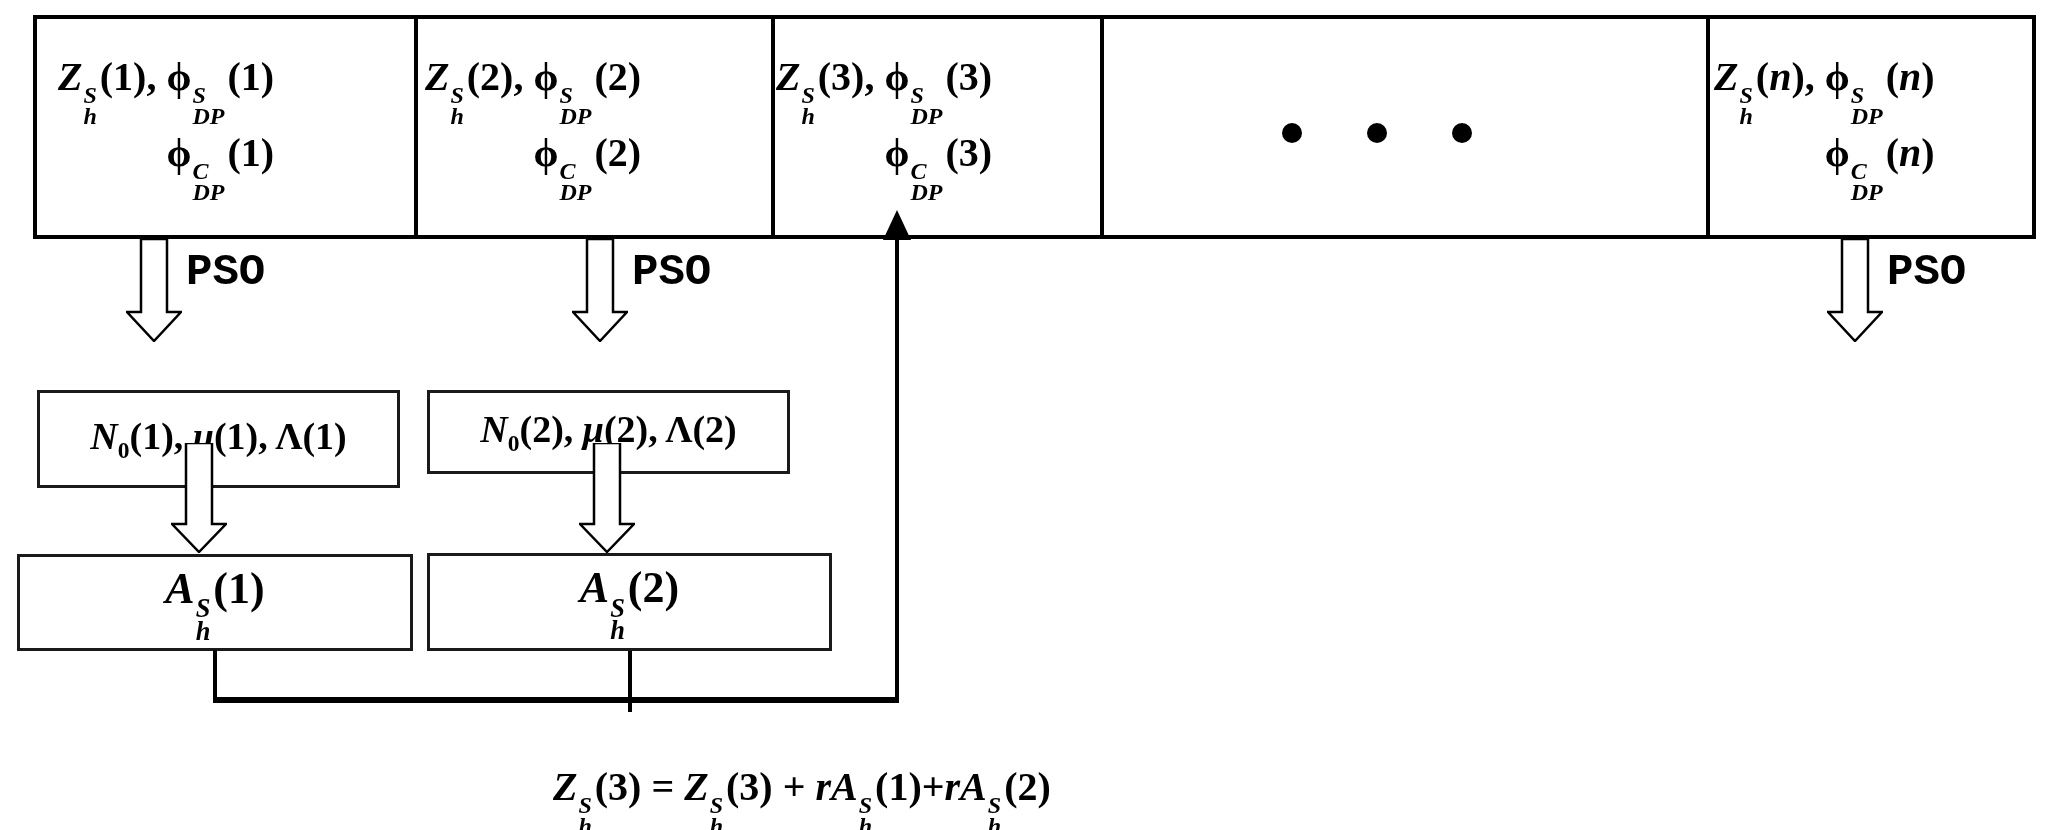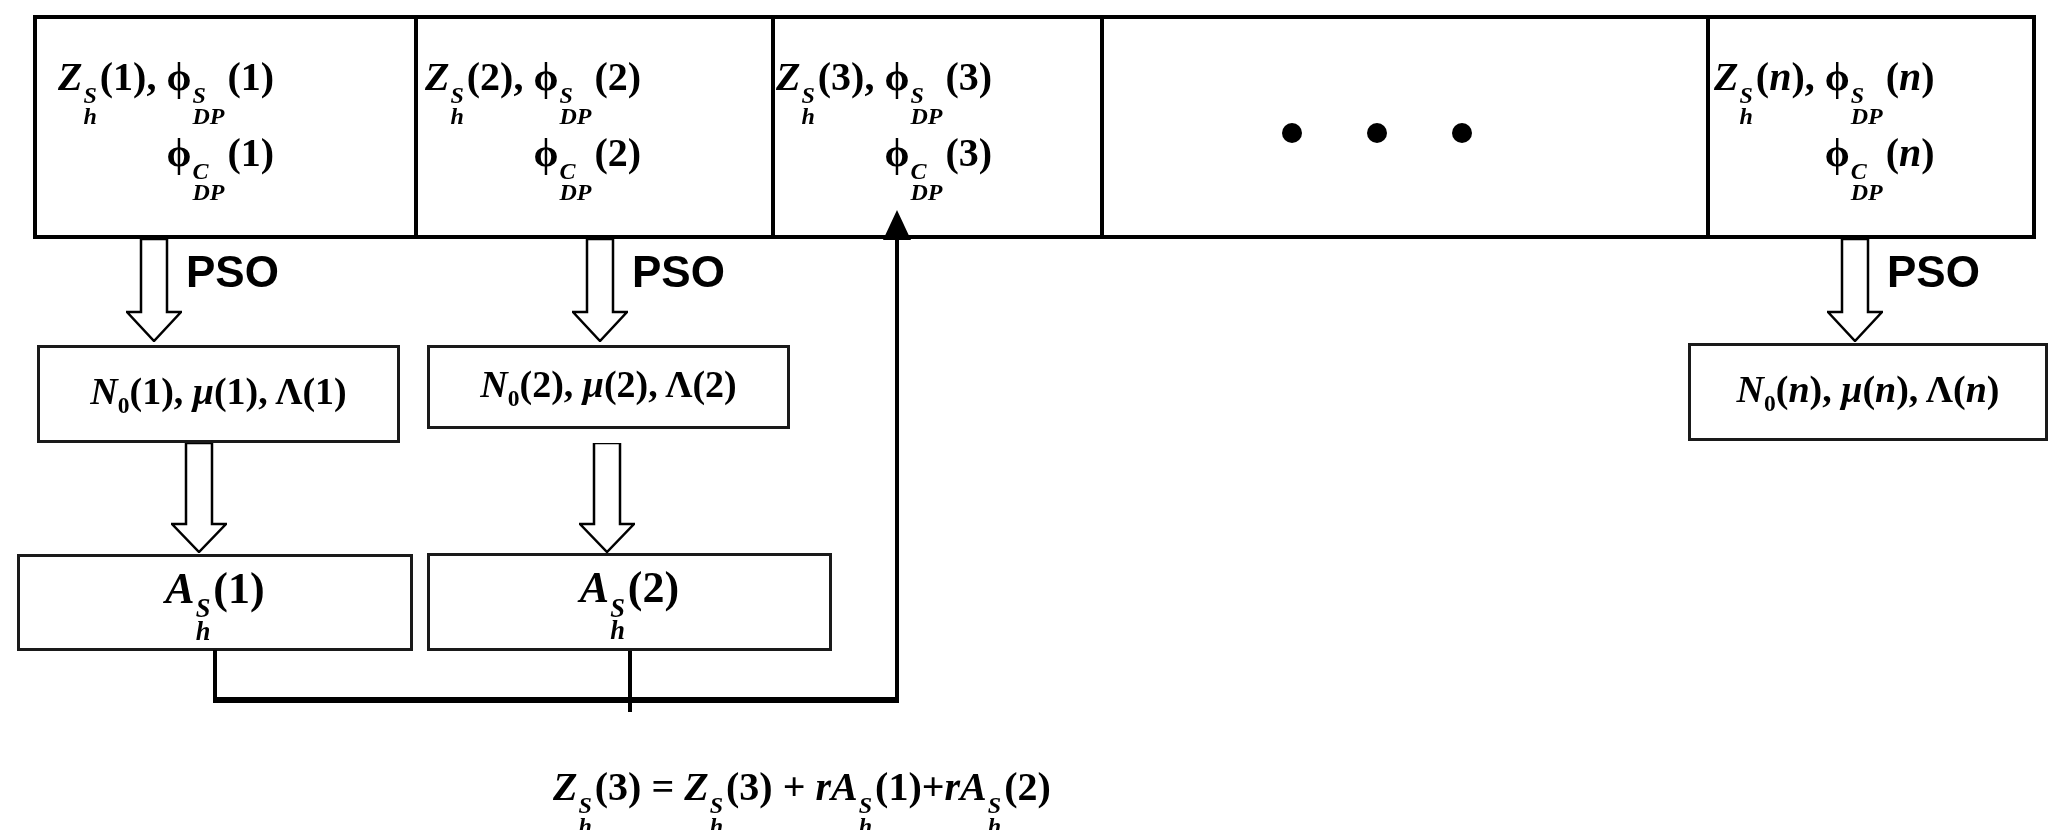--- a/index.html
+++ b/index.html
@@ -29,29 +29,29 @@
   .divider{position:absolute;top:15px;width:4px;height:224px;background:#000;}
   .cell-text{position:absolute;display:flex;flex-direction:column;font-size:40px;line-height:54px;white-space:nowrap;}
   .cell-text .line2{text-align:right;}
   
   .dot{position:absolute;width:20px;height:20px;border-radius:50%;background:#000;top:123px;}
   
   .harrow{position:absolute;width:56px;}
   
   .pso{
     position:absolute;top:250px;
-    font-family:Liberation Sans, sans-serif;
+    font-family:Liberation Mono, monospace;
     font-weight:bold;font-size:44px;line-height:1;color:#000;white-space:nowrap;
   }
   
   .pbox,.abox{
     position:absolute;border:3px solid #1a1a1a;box-sizing:border-box;background:#fff;
     display:flex;align-items:center;justify-content:center;white-space:nowrap;
   }
-  .pbox{font-size:38px;}
+  .pbox{font-size:38px;margin-top:45px;}
   .abox{font-size:44px;}
   
   .vline{position:absolute;width:4px;background:#000;}
   .hline{position:absolute;height:6px;background:#000;}
   .fb-head{
     position:absolute;width:0;height:0;
     border-left:14px solid transparent;border-right:14px solid transparent;
     border-bottom:30px solid #000;
   }
   
@@ -138,23 +138,20 @@
   <div class="pso" style="left:186px">PSO</div>
   <div class="pso" style="left:632px">PSO</div>
   <div class="pso" style="left:1887px">PSO</div>
 
   <div class="pbox math" style="left:37px;top:345px;width:363px;height:98px">
     <span><span class="mb"><i>N</i></span><sub>0</sub>(1), <i>μ</i>(1), Λ(1)</span>
   </div>
   <div class="pbox math" style="left:427px;top:345px;width:363px;height:84px">
     <span><span class="mb"><i>N</i></span><sub>0</sub>(2), <i>μ</i>(2), Λ(2)</span>
   </div>
-  <div class="pbox math" style="left:1688px;top:343px;width:360px;height:98px">
-    <span><span class="mb"><i>N</i></span><sub>0</sub>(<i>n</i>), <i>μ</i>(<i>n</i>), Λ(<i>n</i>)</span>
-  </div>
 
   <svg class="harrow" style="left:171px;top:443px" width="56" height="110" viewBox="0 0 56 110">
     <path d="M15 0 L41 0 L41 81 L55 81 L28 109 L1 81 L15 81 Z" fill="#fff" stroke="#000" stroke-width="2.5"></path>
   </svg>
   <svg class="harrow" style="left:579px;top:443px" width="56" height="110" viewBox="0 0 56 110">
     <path d="M15 0 L41 0 L41 81 L55 81 L28 109 L1 81 L15 81 Z" fill="#fff" stroke="#000" stroke-width="2.5"></path>
   </svg>
 
   <div class="abox math" style="left:17px;top:554px;width:396px;height:97px">
     <span><span class="mb"><i>A</i></span><span class="stk">

